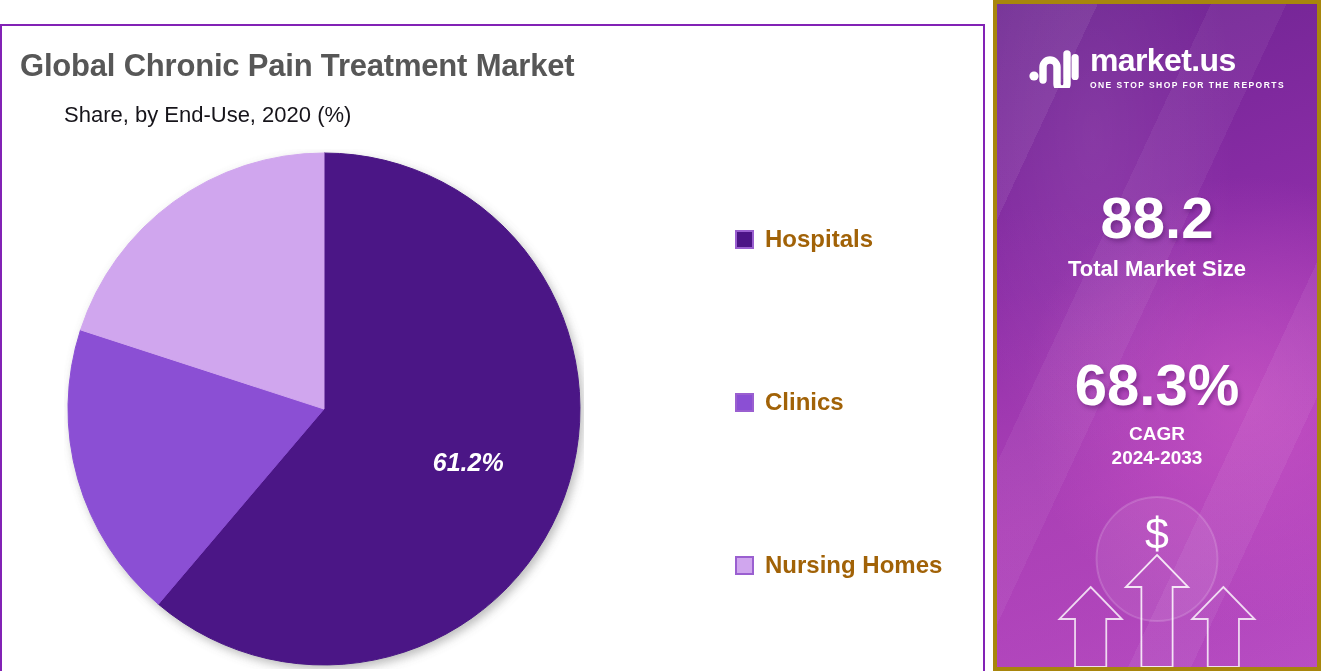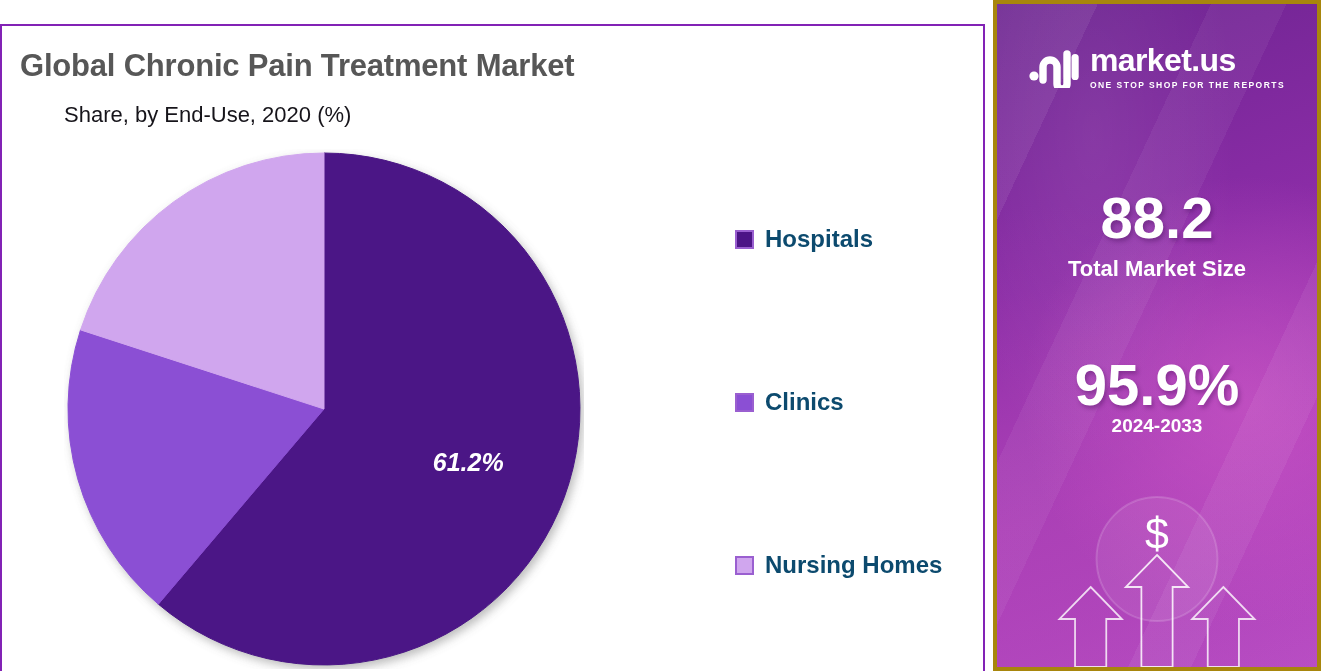--- a/index.html
+++ b/index.html
@@ -63,21 +63,21 @@
   .legend-item:last-child{margin-bottom:0;}
   .legend-swatch{
     width:19px;height:19px;
     box-sizing:border-box;
     margin-right:11px;
     flex:0 0 auto;
   }
   .legend-label{
     font-size:24px;
     font-weight:bold;
-    color:#0c4a6e;
+    color:#a16207;
     white-space:nowrap;
   }
 
   
   #stat-panel{
     position:absolute;left:993px;top:0;
     width:328px;height:671px;
     box-sizing:border-box;
     border:4px solid #a8860c;
     overflow:hidden;
@@ -204,21 +204,22 @@
         <div id="brand-tagline">ONE STOP SHOP FOR THE REPORTS</div>
       </div>
     </div>
 
     <div class="stat-block" id="stat-market">
       <div class="stat-value">88.2</div>
       <div class="stat-caption">Total Market Size</div>
     </div>
 
     <div class="stat-block" id="stat-cagr">
-      <div class="stat-value">95.9%</div>
+      <div class="stat-value">68.3%</div>
+      <div class="stat-caption-sm">CAGR</div>
       <div class="stat-caption-sm" style="margin-top:0">2024-2033</div>
     </div>
 
     <svg id="decor" viewBox="0 0 328 180" preserveAspectRatio="none">
       <circle cx="164" cy="72" r="62" fill="rgba(255,255,255,0.07)"></circle>
       <circle cx="164" cy="72" r="62" fill="none" stroke="rgba(255,255,255,0.16)" stroke-width="2"></circle>
       <text x="164" y="62" text-anchor="middle" font-family="Liberation Sans, sans-serif" font-size="44" fill="#ffffff">$</text>
 
       <path d="M164 68 L196 100 L180 100 L180 180 L148 180 L148 100 L132 100 Z" fill="none" stroke="rgba(255,255,255,0.85)" stroke-width="1.8"></path>
 

